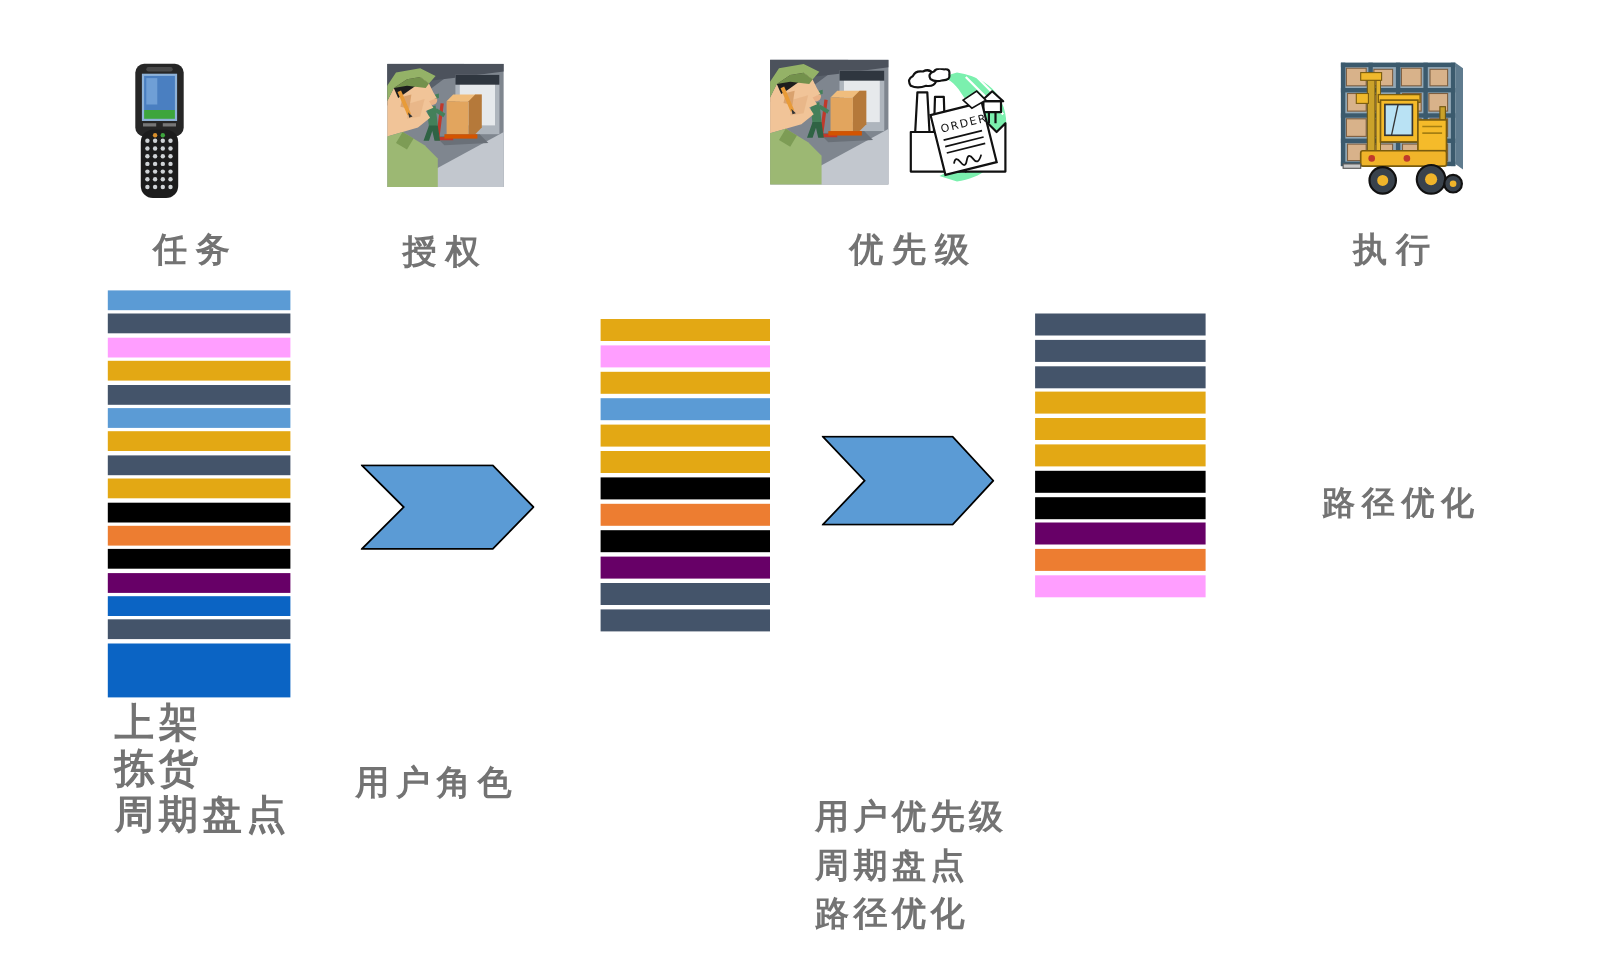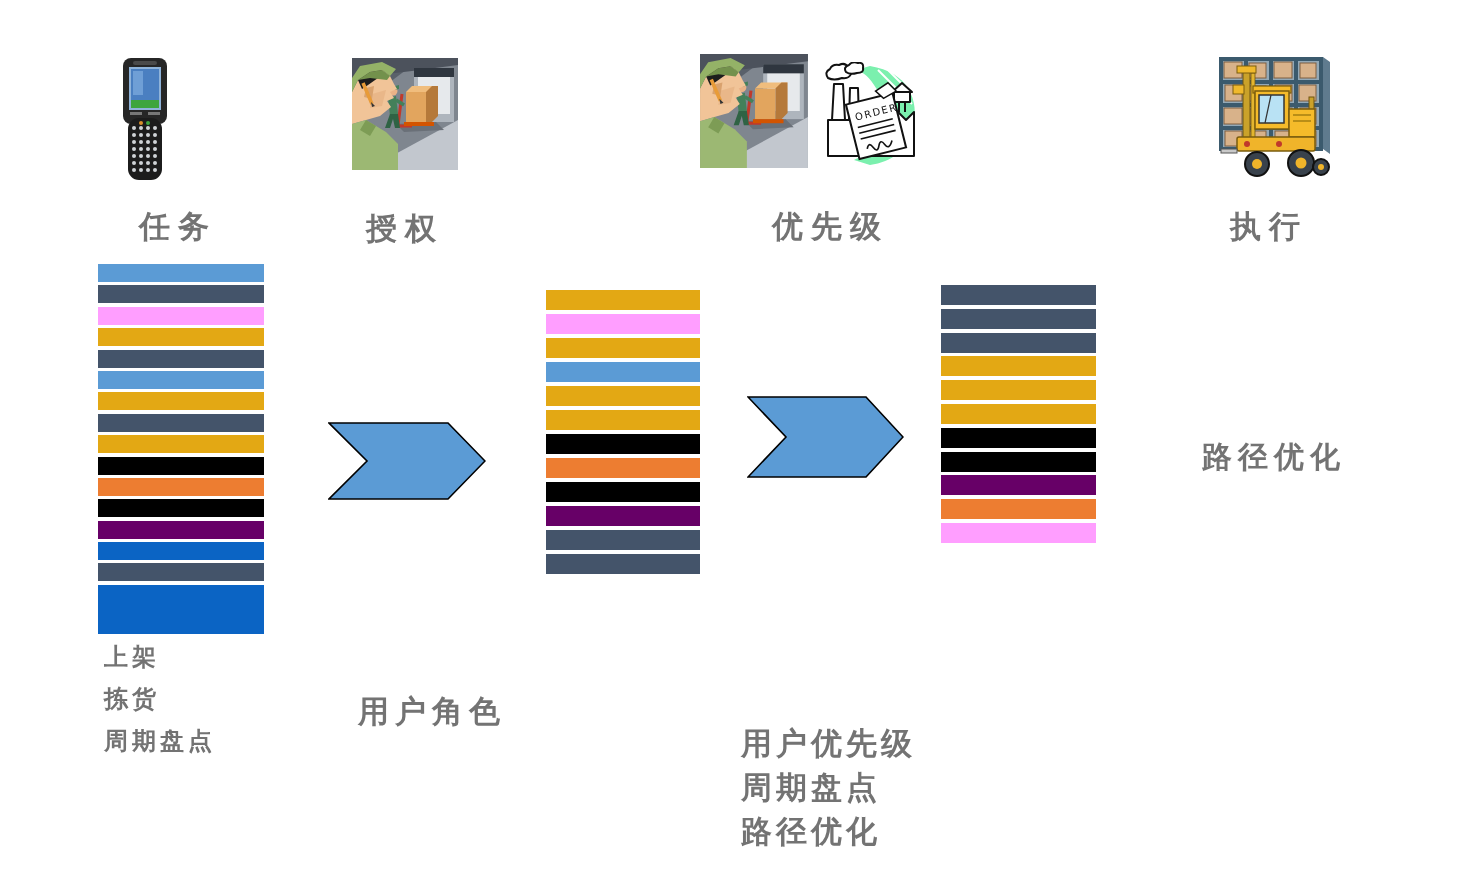--- a/index.html
+++ b/index.html
@@ -17,22 +17,22 @@
   #stack1 .bar{height:18px;}
   #stack1 .bar.tall{height:49px;}
   #stack2{left:546px;top:290px;width:154px;gap:4px;}
   #stack2 .bar{height:20px;}
   #stack3{left:941px;top:285px;width:155px;gap:3.8px;}
   #stack3 .bar{height:20px;}
   .bar{width:100%;}
   .chev{display:block;}
   #arrow1{left:328px;top:422px;}
   #arrow2{left:747px;top:396px;}
-  #list1{left:104px;top:636px;font-size:24px;line-height:42px;letter-spacing:4px;}
-  #label2{left:323px;top:691px;font-size:31px;letter-spacing:6px;white-space:nowrap;margin-left:35px;}
+  #list1{left:104px;top:636px;font-size:36px;line-height:42px;letter-spacing:4px;}
+  #label2{left:323px;top:691px;font-size:31px;letter-spacing:6px;white-space:nowrap;}
   #list3{left:741px;top:685px;font-size:31px;line-height:44px;letter-spacing:4px;margin-top:36px;}
   #label4{left:1202px;top:437px;font-size:30px;letter-spacing:6px;white-space:nowrap;}
   #icon-scanner{left:119px;top:56px;}
   #icon-worker1{left:352px;top:58px;}
   #icon-worker2{left:700px;top:54px;}
   #icon-order{left:820px;top:62px;}
   #icon-forklift{left:1213px;top:55px;}
 </style>
 </head>
 <body>

